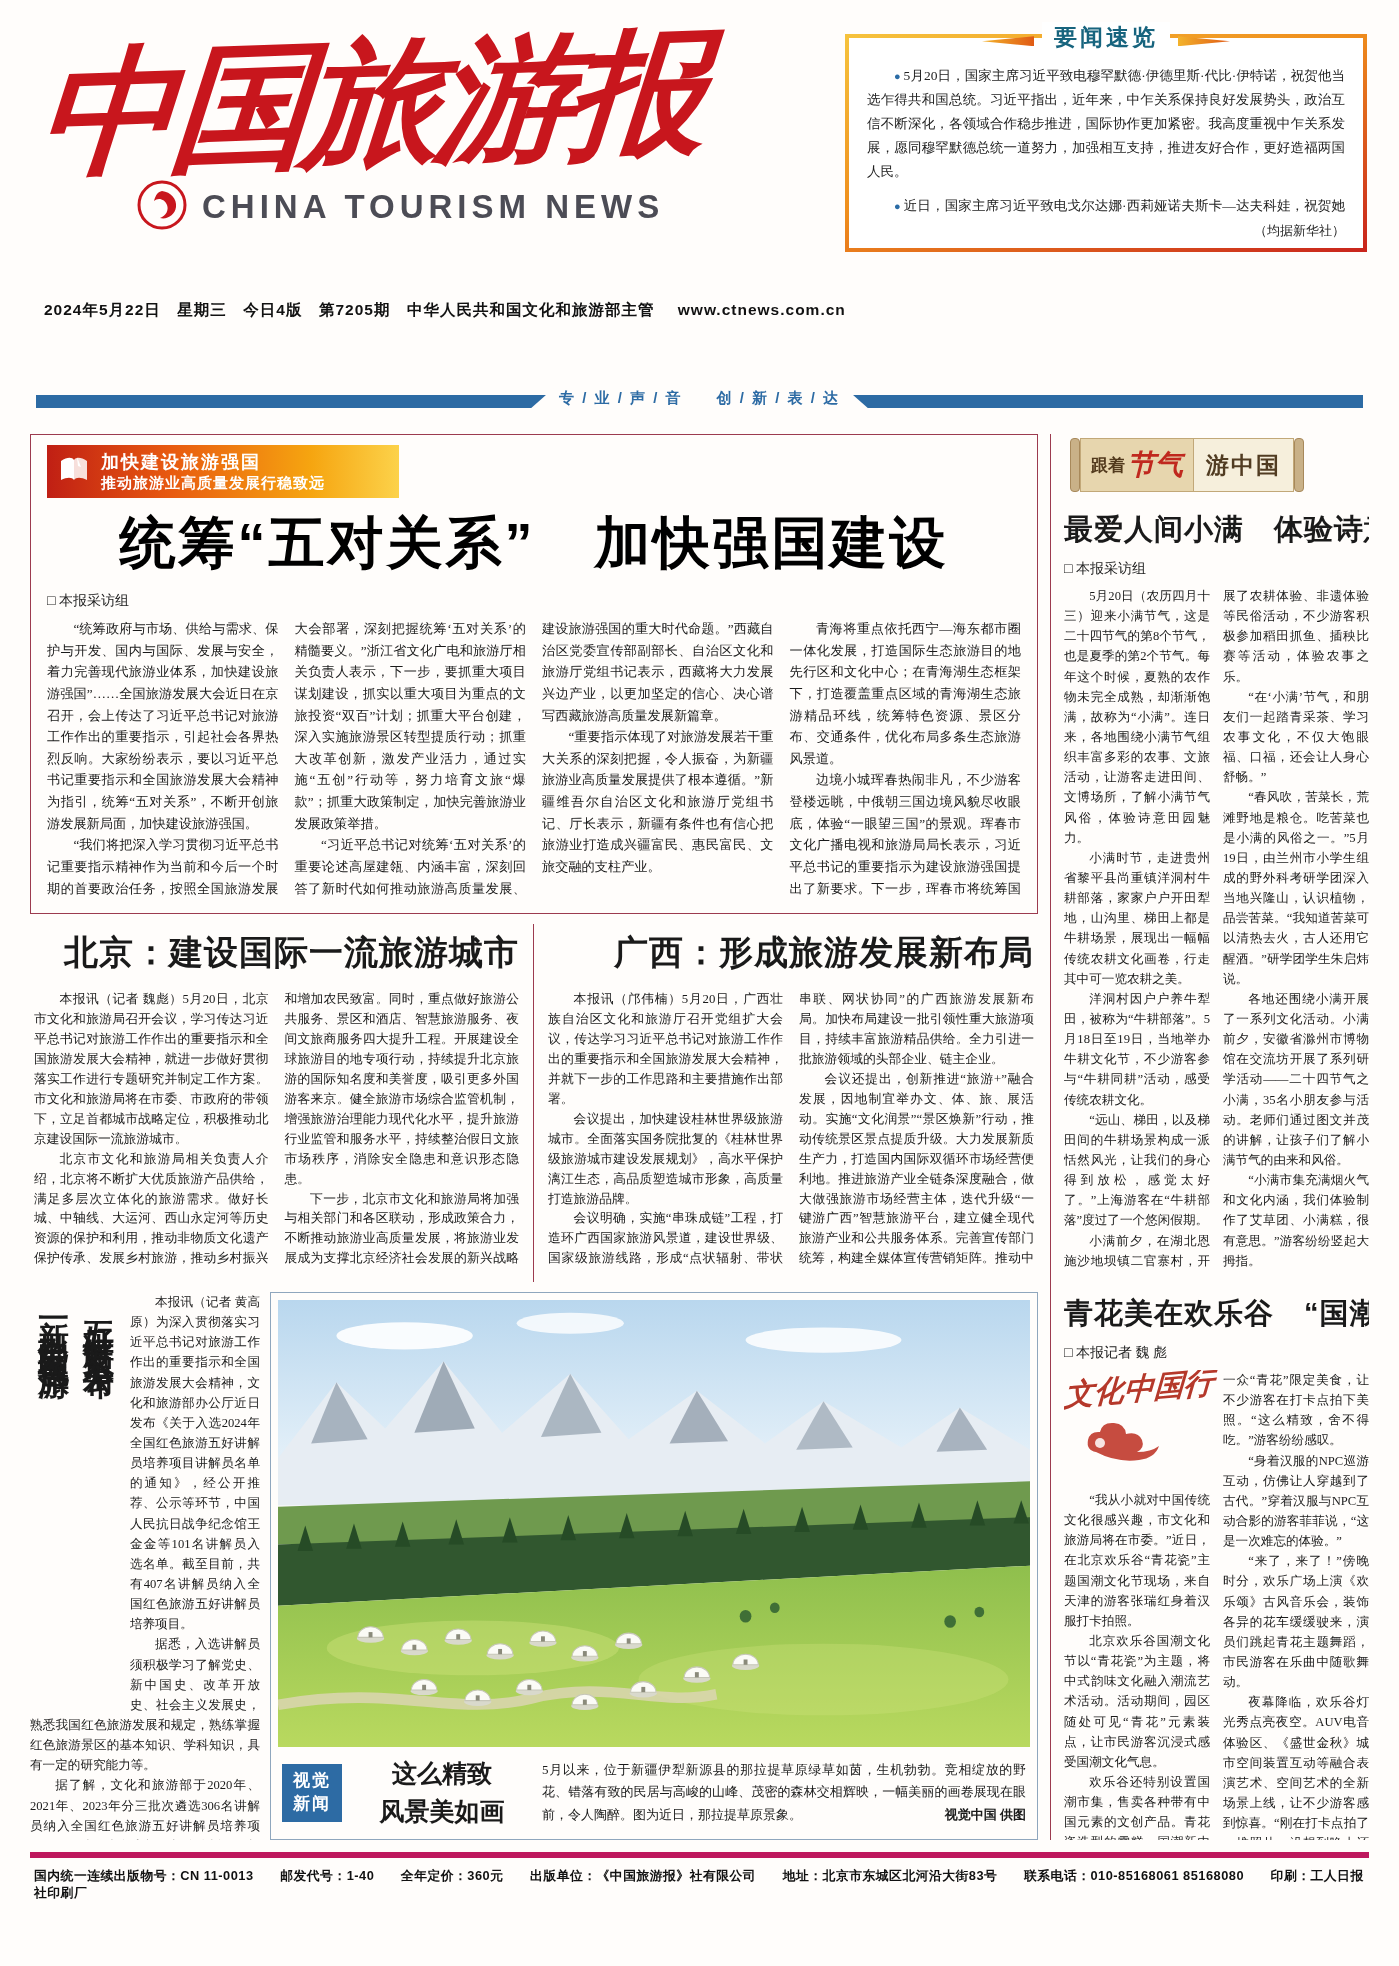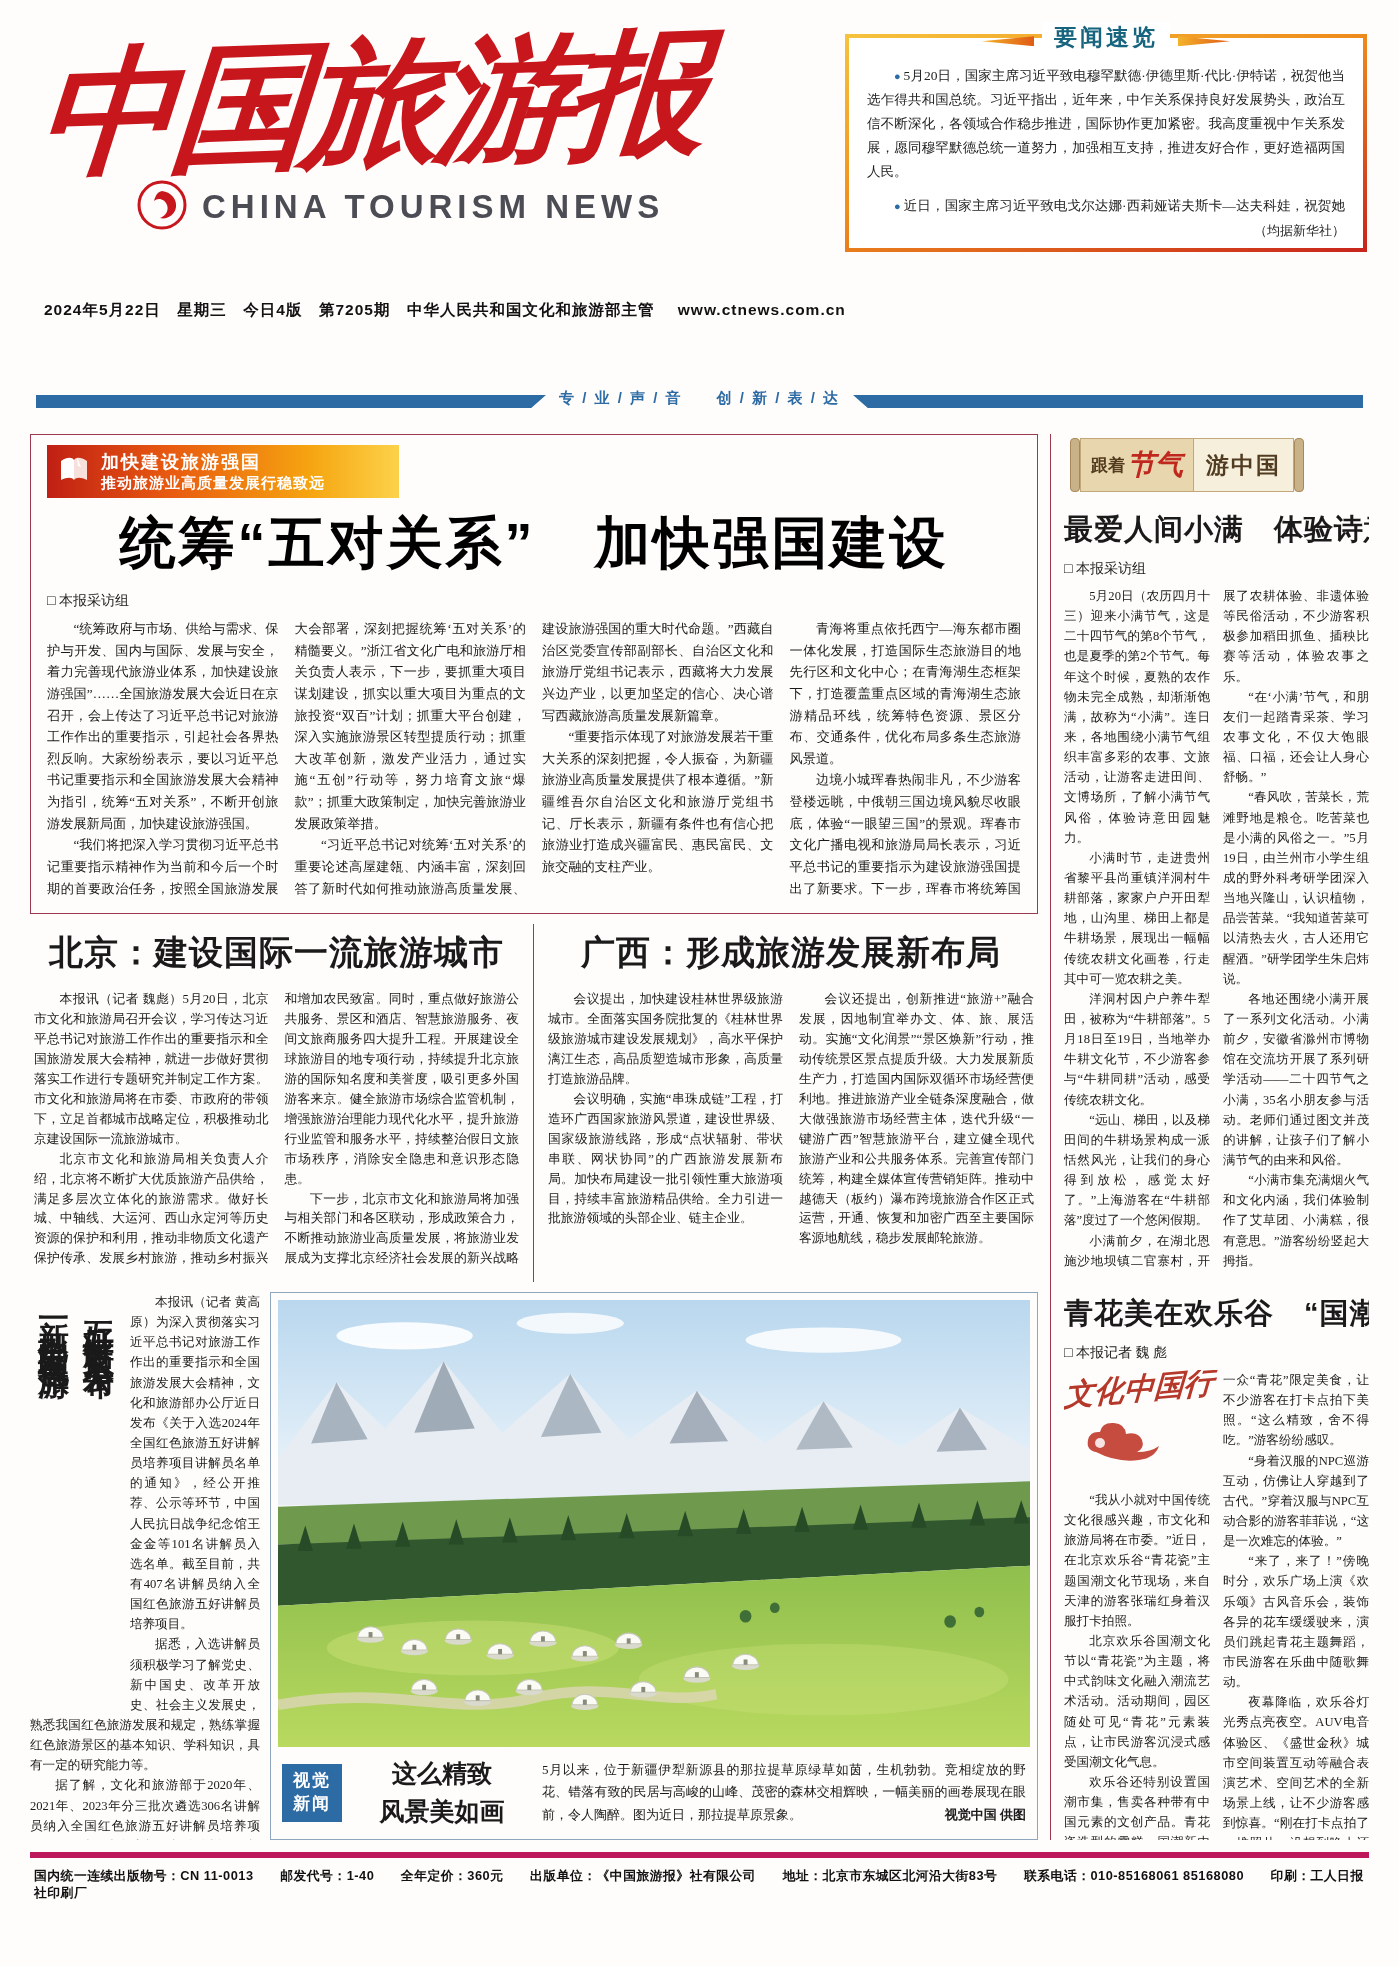--- a/index.html
+++ b/index.html
@@ -47,21 +47,21 @@
   .byline { text-align:left; font-size:14px; color:#222; margin:10px 0 8px 0; }
   .main-body { height:300px; overflow:hidden; font-size:13.2px; line-height:1.64; }
   .cols4 { column-count:4; column-gap:16px; }
   .para { text-indent:2em; text-align:justify; }
 
   
   .sub-row { display:flex; margin-top:10px; height:358px; overflow:hidden; }
   .sub-article { width:50%; padding:0 4px; }
   .sub-article.first { border-right:1px solid #9c3b4f; padding-right:14px; }
   .sub-article.second { padding-left:14px; }
-  .sub-headline { text-align:center; font-size:34px; font-weight:900; letter-spacing:1px; white-space:nowrap; margin:6px 0 14px 0; }
+  .sub-headline { text-align:right; font-size:34px; font-weight:900; letter-spacing:1px; white-space:nowrap; margin:6px 0 14px 0; }
   .sub-body { column-count:2; column-gap:16px; height:286px; overflow:hidden; font-size:12.8px; line-height:1.56; }
 
   
   .bottom-strip { display:flex; margin-top:10px; height:548px; overflow:hidden; }
   .red-article { width:230px; overflow:hidden; font-size:12.6px; line-height:1.6; }
   .v-headline { float:left; writing-mode:vertical-lr; font-size:31px; font-weight:900; letter-spacing:6px; line-height:1.45; height:412px; margin:4px 10px 6px 0; }
   .v-headline span { display:block; }
   .visual-news { flex:1; margin-left:10px; border:1px solid #8fa6bd; padding:7px; display:flex; flex-direction:column; }
   .photo { flex:1; overflow:hidden; }
   .photo svg { width:100%; height:100%; display:block; }
@@ -170,20 +170,21 @@
           <h2 class="sub-headline hd">北京：建设国际一流旅游城市</h2>
           <div class="sub-body">
               <p class="para">本报讯（记者 魏彪）5月20日，北京市文化和旅游局召开会议，学习传达习近平总书记对旅游工作作出的重要指示和全国旅游发展大会精神，就进一步做好贯彻落实工作进行专题研究并制定工作方案。市文化和旅游局将在市委、市政府的带领下，立足首都城市战略定位，积极推动北京建设国际一流旅游城市。</p>
               <p class="para">北京市文化和旅游局相关负责人介绍，北京将不断扩大优质旅游产品供给，满足多层次立体化的旅游需求。做好长城、中轴线、大运河、西山永定河等历史资源的保护和利用，推动非物质文化遗产保护传承、发展乡村旅游，推动乡村振兴和增加农民致富。同时，重点做好旅游公共服务、景区和酒店、智慧旅游服务、夜间文旅商服务四大提升工程。开展建设全球旅游目的地专项行动，持续提升北京旅游的国际知名度和美誉度，吸引更多外国游客来京。健全旅游市场综合监管机制，增强旅游治理能力现代化水平，提升旅游行业监管和服务水平，持续整治假日文旅市场秩序，消除安全隐患和意识形态隐患。</p>
               <p class="para">下一步，北京市文化和旅游局将加强与相关部门和各区联动，形成政策合力，不断推动旅游业高质量发展，将旅游业发展成为支撑北京经济社会发展的新兴战略性支柱产业和具有显著时代特征的民生产业、幸福产业，为推动建设旅游强国体现首都担当，谱写北京篇章。</p>
             </div>
         </div>
         <div class="sub-article second">
           <h2 class="sub-headline hd">广西：形成旅游发展新布局</h2>
           <div class="sub-body">
+              <p class="para">本报讯（邝伟楠）5月20日，广西壮族自治区文化和旅游厅召开党组扩大会议，传达学习习近平总书记对旅游工作作出的重要指示和全国旅游发展大会精神，并就下一步的工作思路和主要措施作出部署。</p>
               <p class="para">会议提出，加快建设桂林世界级旅游城市。全面落实国务院批复的《桂林世界级旅游城市建设发展规划》，高水平保护漓江生态，高品质塑造城市形象，高质量打造旅游品牌。</p>
               <p class="para">会议明确，实施“串珠成链”工程，打造环广西国家旅游风景道，建设世界级、国家级旅游线路，形成“点状辐射、带状串联、网状协同”的广西旅游发展新布局。加快布局建设一批引领性重大旅游项目，持续丰富旅游精品供给。全力引进一批旅游领域的头部企业、链主企业。</p>
               <p class="para">会议还提出，创新推进“旅游+”融合发展，因地制宜举办文、体、旅、展活动。实施“文化润景”“景区焕新”行动，推动传统景区景点提质升级。大力发展新质生产力，打造国内国际双循环市场经营便利地。推进旅游产业全链条深度融合，做大做强旅游市场经营主体，迭代升级“一键游广西”智慧旅游平台，建立健全现代旅游产业和公共服务体系。完善宣传部门统筹，构建全媒体宣传营销矩阵。推动中越德天（板约）瀑布跨境旅游合作区正式运营，开通、恢复和加密广西至主要国际客源地航线，稳步发展邮轮旅游。</p>
             </div>
         </div>
       </div>
 
       <div class="bottom-strip">
         <div class="red-article">
           <div class="v-headline hd">

